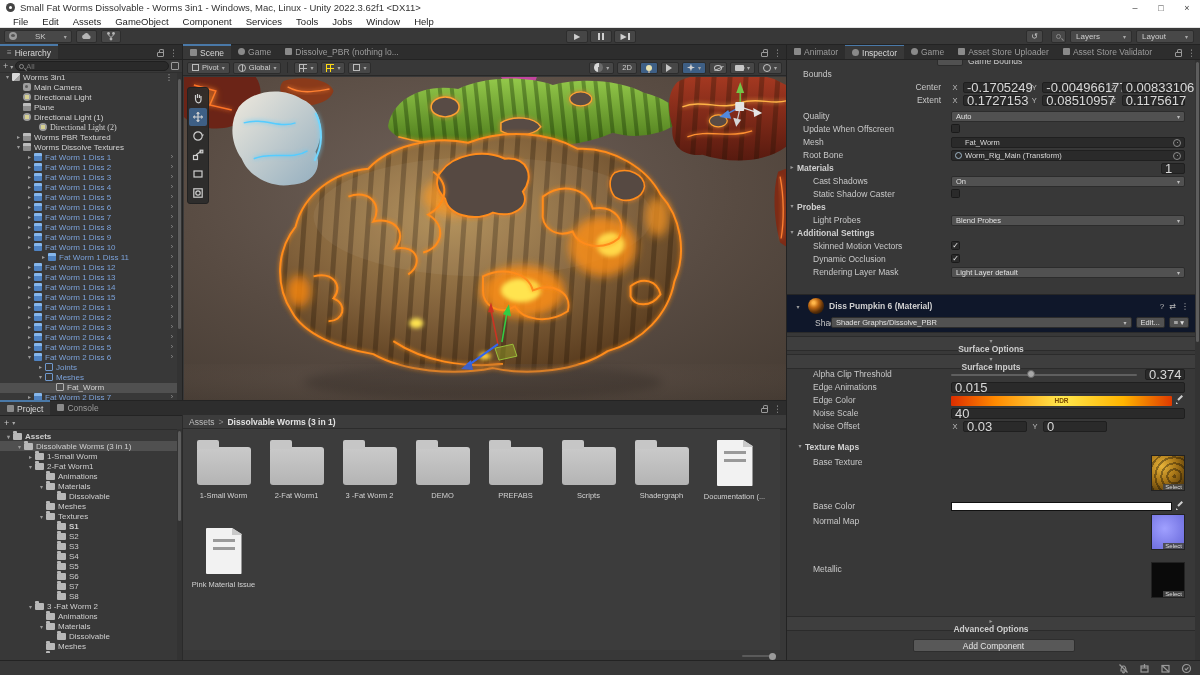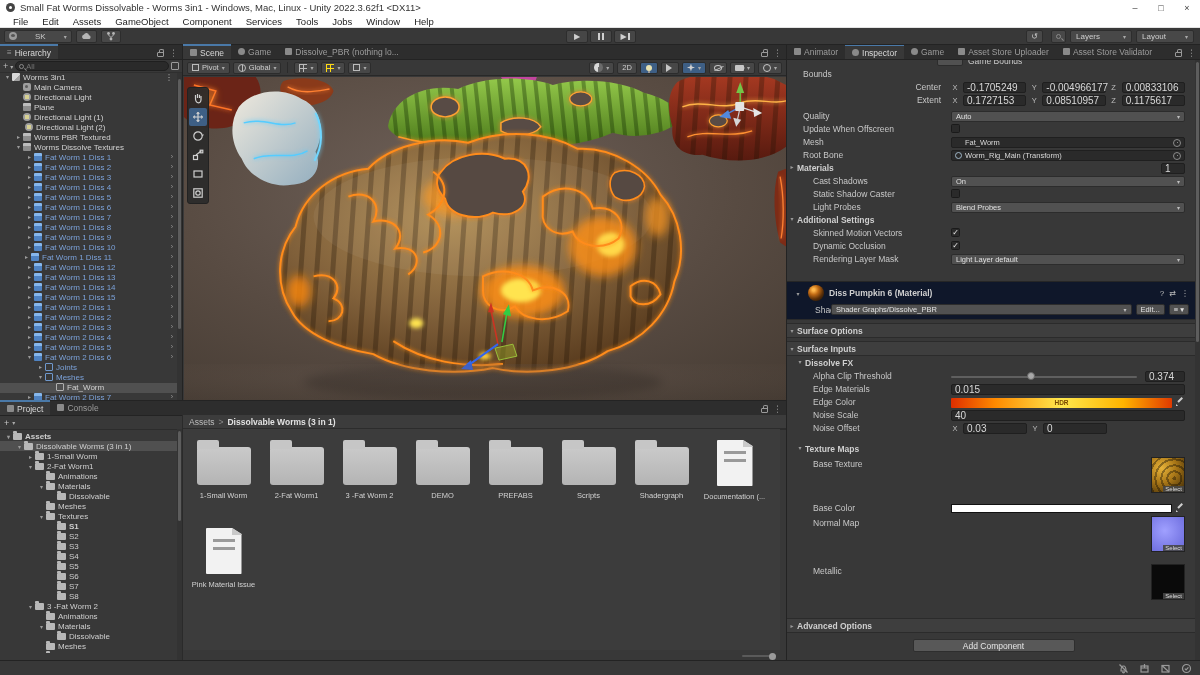--- a/index.html
+++ b/index.html
@@ -130,27 +130,27 @@
   .dropdown .dcaret { margin-left:auto; font-size:6px; color:#bdbdbd; }
   .objfield { flex:1; height:11px; background:#2a2a2a; border:1px solid #1f1f1f; border-radius:2px;
               display:flex; align-items:center; padding:0 3px; gap:3px; color:#d8d8d8; font-size:7.5px; min-width:0;}
   .pick { margin-left:auto; width:8px; height:8px; border:1px solid #8a8a8a; border-radius:50%; position:relative; flex:0 0 auto;}
   .pick::after{ content:""; position:absolute; left:2.5px; top:2.5px; width:1px; height:1px; background:#8a8a8a;}
   .meshico { width:7px; height:7px; background:
       linear-gradient(#6fa5c9 1px, transparent 1px) 0 0/3.5px 3.5px #35607c,
       linear-gradient(90deg,#6fa5c9 1px, transparent 1px) 0 0/3.5px 3.5px #35607c; flex:0 0 auto;}
   .boneico { width:7px; height:7px; border-radius:50%; border:1px solid #9fb6c8; flex:0 0 auto; position:relative;}
   .numfield { height:11px; background:#2a2a2a; border:1px solid #1f1f1f; border-radius:2px;
-              padding:0 3px; color:#d8d8d8; font-size:10px; display:flex; align-items:center; }
+              padding:0 3px; color:#d8d8d8; font-size:13px; display:flex; align-items:center; }
   .fx1 { flex:1; min-width:0; }
   .axl { width:8px; font-size:7.5px; color:#bdbdbd; text-align:center; flex:0 0 auto;}
   .check { width:9px; height:9px; background:#2a2a2a; border:1px solid #1a1a1a; border-radius:1.5px;
            color:#e6e6e6; font-size:8px; line-height:8px; text-align:center; }
   .strip { height:15px; background:#3e3e3e; border-top:1px solid #2b2b2b; border-bottom:1px solid #2b2b2b;
-           display:flex; align-items:center; margin-top:3px; }
+           display:flex; align-items:center; margin-top:3px;flex-direction:column; }
   .comp-hdr { background:#0f172a; border-top:1px solid #262626; border-bottom:1px solid #2b2b2b;
               margin-top:14px; padding:3px 6px 4px 6px; }
   .ch1 { display:flex; align-items:center; gap:5px; }
   .matball { width:16px; height:16px; border-radius:50%;
              background:radial-gradient(circle at 35% 30%, #ffb64a 8%, #c06a14 32%, #5a2f08 62%, #171008 92%); }
   .ch-icons { margin-left:auto; display:flex; gap:5px; color:#bdbdbd; font-size:8px; align-items:center;}
   .ch2 { display:flex; align-items:center; margin-top:3px; gap:4px; }
   .shlabel { width:34px; padding-left:22px; flex:0 0 auto; }
   .minibtn { height:11px; background:#515151; border:1px solid #2c2c2c; border-radius:2px; color:#e0e0e0;
              font-size:7.5px; display:flex; align-items:center; padding:0 4px; flex:0 0 auto;}
@@ -338,21 +338,21 @@
       <div class="hrow" style="padding-left: 14px;">
         <span class="harrow"></span>
         <span class="hicon cube"></span>
         <span class="hlabel">Plane</span>
       </div>
       <div class="hrow" style="padding-left: 14px;">
         <span class="harrow"></span>
         <span class="hicon light"></span>
         <span class="hlabel">Directional Light (1)</span>
       </div>
-      <div class="hrow" style="padding-left: 16px;">
+      <div class="hrow" style="padding-left: 30px; font-family: Liberation Serif, serif;">
         <span class="harrow"></span>
         <span class="hicon light"></span>
         <span class="hlabel">Directional Light (2)</span>
       </div>
       <div class="hrow" style="padding-left: 14px;">
         <span class="harrow">▸</span>
         <span class="hicon cube"></span>
         <span class="hlabel">Worms PBR Textured</span>
       </div>
       <div class="hrow" style="padding-left: 14px;">
@@ -413,21 +413,21 @@
         <span class="hicon prefab"></span>
         <span class="hlabel blue">Fat Worm 1 Diss 9</span>
         <span class="hnav">›</span>
       </div>
       <div class="hrow" style="padding-left: 25px;">
         <span class="harrow">▸</span>
         <span class="hicon prefab"></span>
         <span class="hlabel blue">Fat Worm 1 Diss 10</span>
         <span class="hnav">›</span>
       </div>
-      <div class="hrow" style="padding-left: 22px;">
+      <div class="hrow" style="padding-left: 39px;">
         <span class="harrow">▸</span>
         <span class="hicon prefab"></span>
         <span class="hlabel blue">Fat Worm 1 Diss 11</span>
         <span class="hnav">›</span>
       </div>
       <div class="hrow" style="padding-left: 25px;">
         <span class="harrow">▸</span>
         <span class="hicon prefab"></span>
         <span class="hlabel blue">Fat Worm 1 Diss 12</span>
         <span class="hnav">›</span>
@@ -883,20 +883,24 @@
         </div>
     </div>
     <div class="irow">
       <span class="ilabel sub">Static Shadow Caster</span>
       <div class="ival">
           <span class="check"></span>
         </div>
     </div>
 
     <div class="irow">
+      <span class="fold">▾</span>
+      <span class="hdr">Probes</span>
+    </div>
+    <div class="irow">
       <span class="ilabel sub">Light Probes</span>
       <div class="ival">
           <div class="dropdown">
         <span>Blend Probes</span>
             <span class="dcaret">▾</span>
           </div>
         </div>
     </div>
 
     <div class="irow">
@@ -949,35 +953,31 @@
 
     <div class="strip">
       <span class="fold">▾</span>
       <span class="hdr">Surface Options</span>
     </div>
     <div class="strip">
       <span class="fold">▾</span>
       <span class="hdr">Surface Inputs</span>
     </div>
 
-    <div class="irow" style="margin-top:2px">
-      <span class="fold" style="margin-left:8px">▾</span>
-      <span class="hdr">Dissolve FX</span>
-    </div>
     <div class="irow">
       <span class="ilabel sub">Alpha Clip Threshold</span>
       <div class="ival">
         <div class="slider-track">
             <div class="slider-knob"></div>
           </div>
         <span class="numfield valbox">0.374</span>
       </div>
     </div>
     <div class="irow">
-      <span class="ilabel sub">Edge Materials</span>
+      <span class="ilabel sub">Edge Animations</span>
       <div class="ival">
           <span class="numfield fx1">0.015</span>
         </div>
     </div>
     <div class="irow">
       <span class="ilabel sub">Edge Color</span>
       <div class="ival">
         <div class="hdrbar" id="hdrbar" style="background: linear-gradient(90deg, rgb(221, 46, 0) 0%, rgb(255, 138, 0) 20%, rgb(255, 232, 78) 50%, rgb(255, 180, 0) 78%, rgb(224, 58, 0) 100%);">
           <span>HDR</span>
           </div>

